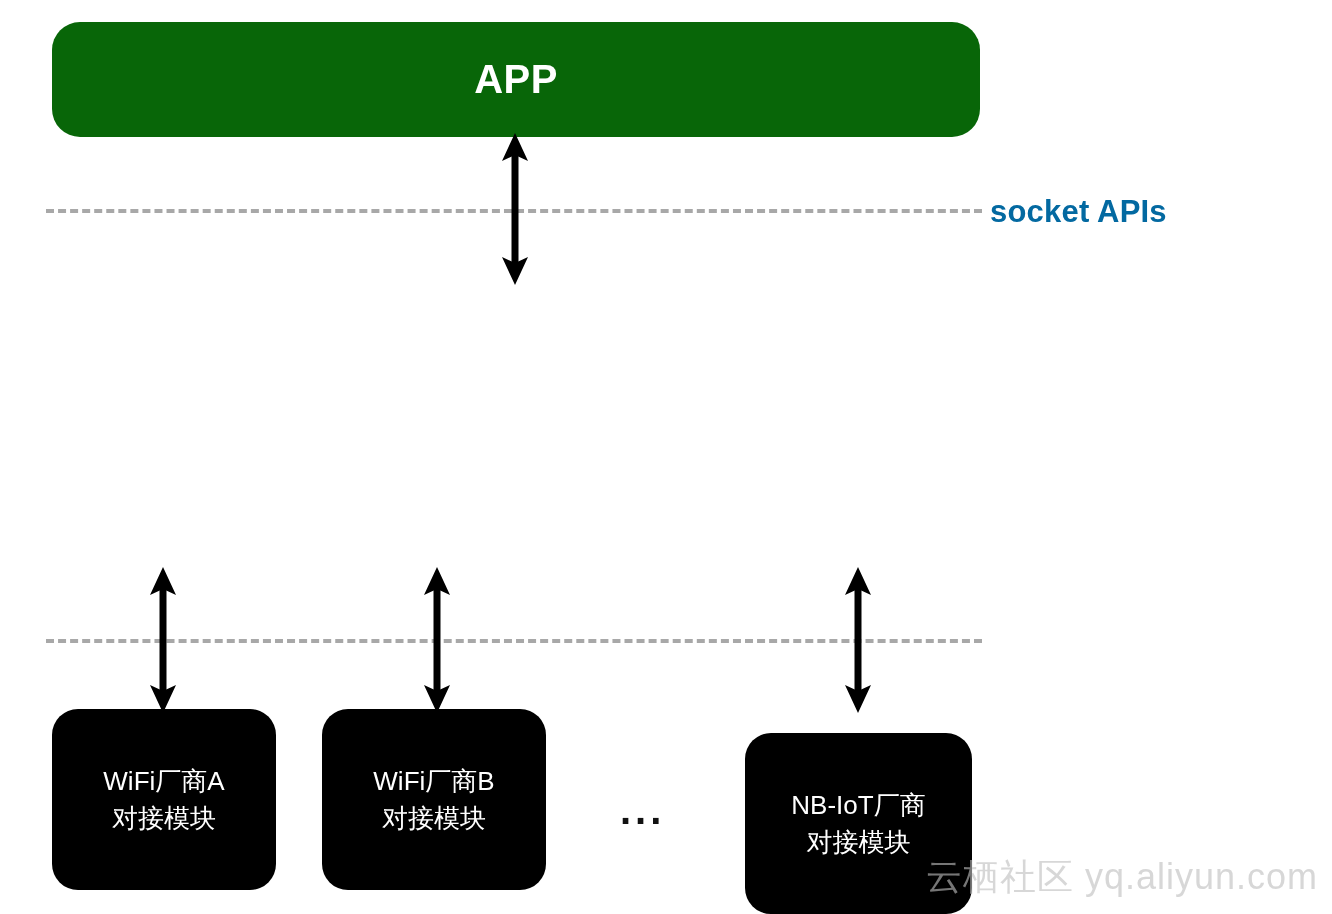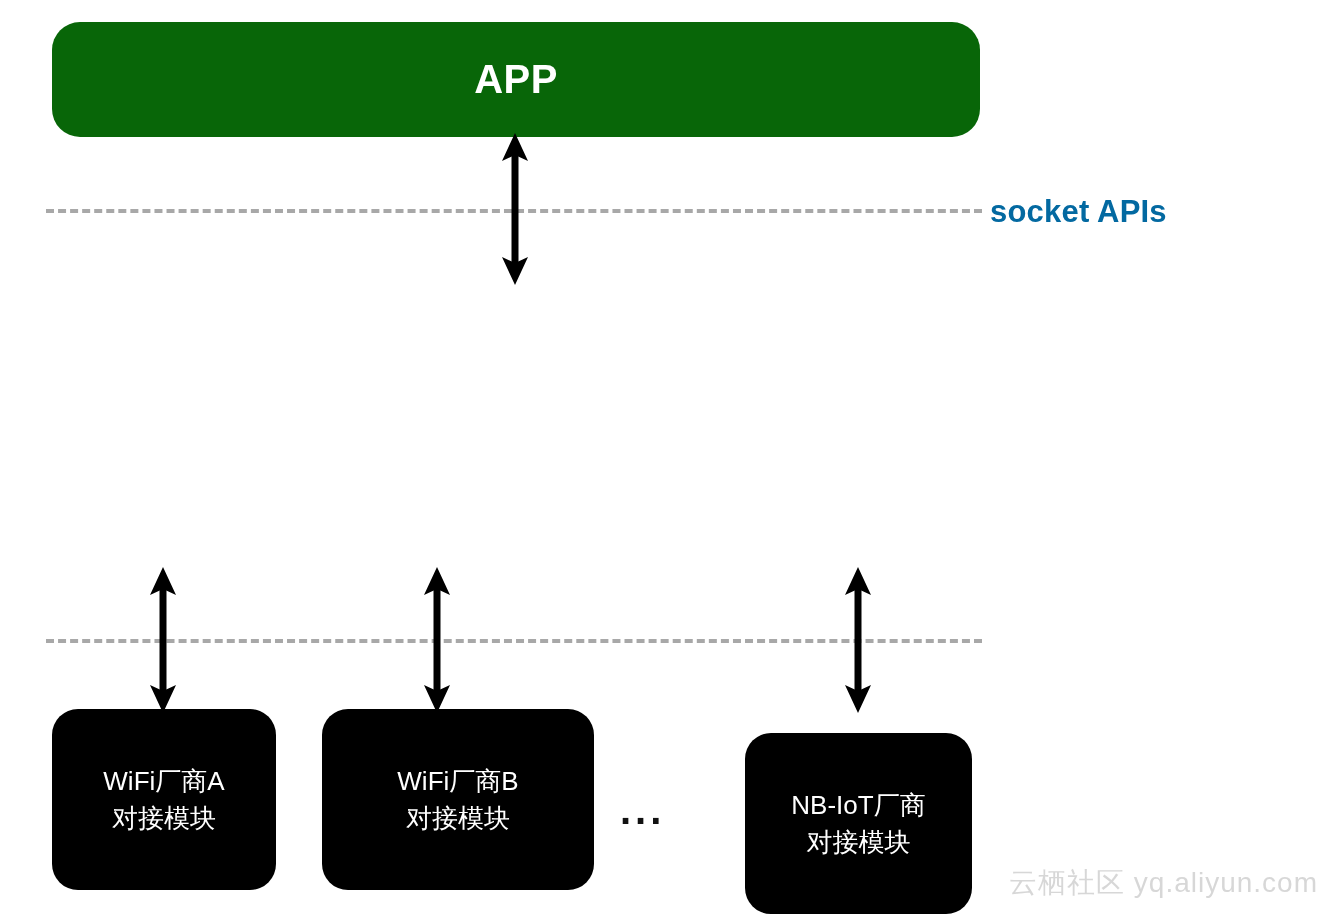--- a/index.html
+++ b/index.html
@@ -49,21 +49,21 @@
   }
 
   .vendor-box {
     font-size: 26px;
     font-weight: 400;
     line-height: 1.42;
     top: 709px;
     height: 181px;
   }
   #vendor-box-0 { left: 52px;  width: 224px; }
-  #vendor-box-1 { left: 322px; width: 272px; }
+  #vendor-box-1 { left: 322px; width: 224px; }
   #vendor-box-2 { left: 745px; width: 227px; margin-top: 24px; }
   .vendor-label { display: block; }
 
   
   .divider {
     position: absolute;
     left: 46px;
     width: 936px;
     height: 0;
     border-top: 4px dashed #A8A8A8;
@@ -99,21 +99,21 @@
     color: #111111;
     letter-spacing: 4px;
     line-height: 1;
   }
 
   
   #watermark {
     position: absolute;
     right: 14px;
     bottom: 12px;
-    font-size: 28px;
+    font-size: 36px;
     color: rgba(190,190,190,0.62);
     white-space: nowrap;
     letter-spacing: 1px;
     pointer-events: none;
   }
 </style>
 </head>
 <body>
 
 <div id="canvas">

